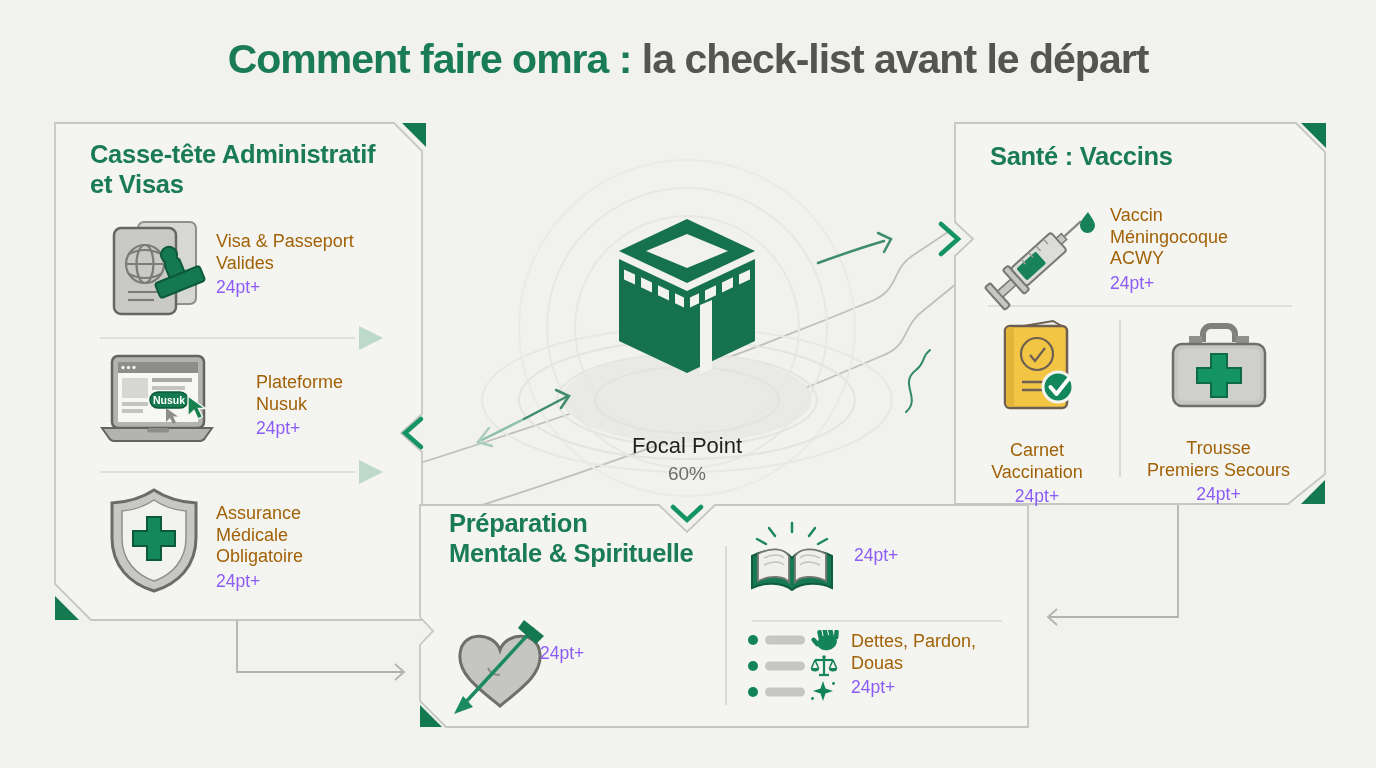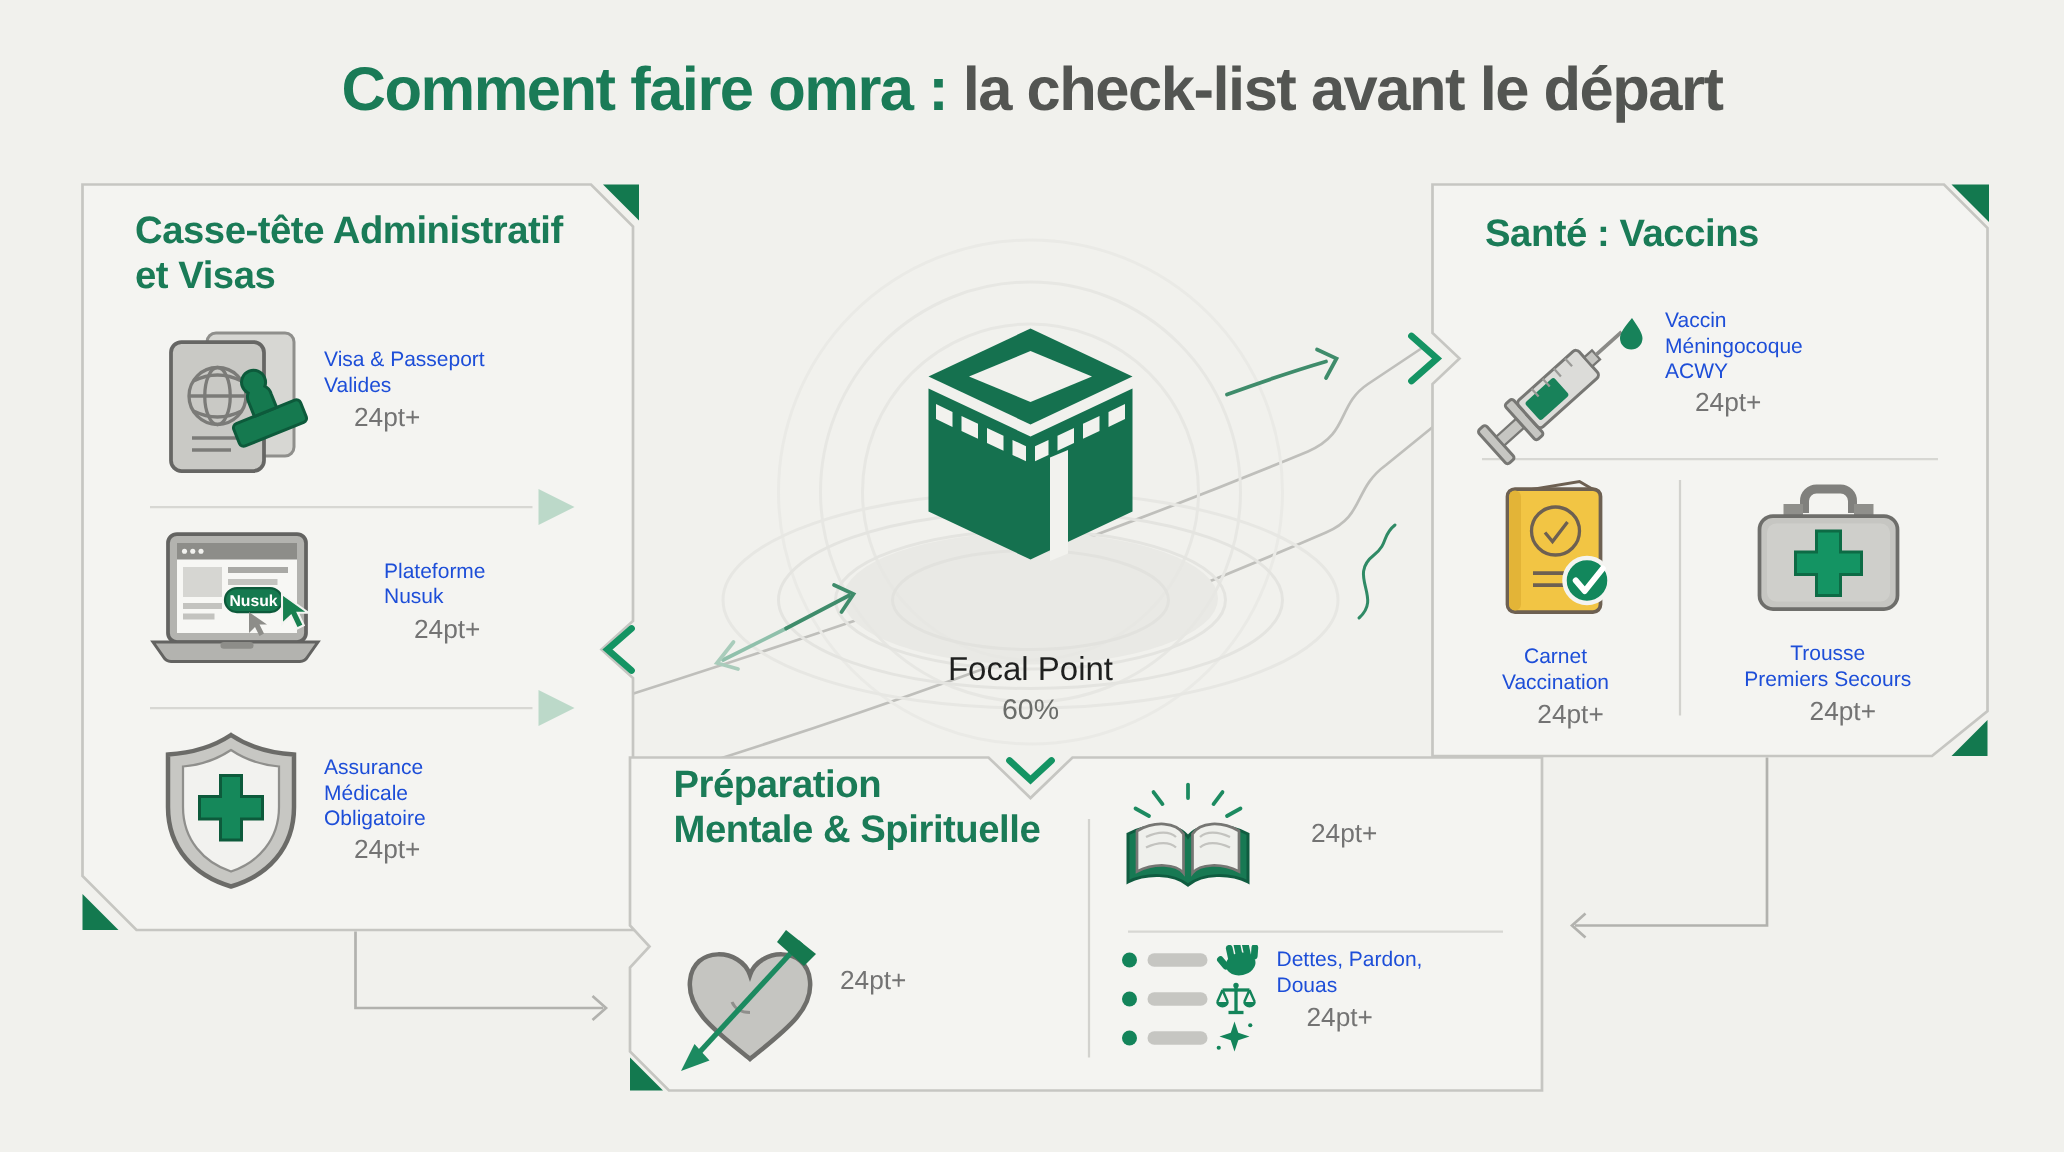--- a/index.html
+++ b/index.html
@@ -5,26 +5,26 @@
   html,body{margin:0;padding:0;}
   body{background:#e4e4e0;}
   .stage{position:relative;width:1376px;height:768px;background:#f1f1ed;overflow:hidden;
          font-family:"Liberation Sans",sans-serif;}
   .abs{position:absolute;}
   .title{top:36px;left:0;width:100%;text-align:center;font-size:41px;font-weight:700;letter-spacing:-1px;}
   .title .tg{color:#1a7b57;}
   .title .td{color:#53555'2';}
   .title .td{color:#535552;}
   .heading{font-size:25.5px;font-weight:700;color:#1a7b57;line-height:1.17;letter-spacing:-0.3px;white-space:pre-line;}
-  .label{font-size:14px;color:#1d4ed8;line-height:1.2;white-space:pre-line;}
-  .size{font-size:17.5px;color:#737373;margin-top:3px;margin-left:20px;}
+  .label{font-size:18px;color:#a16207;line-height:1.2;white-space:pre-line;}
+  .size{font-size:17.5px;color:#8b5cf6;margin-top:3px;}
   .centered{text-align:center;}
   .focal-label{font-size:22px;color:#1f201f;}
   .focal-value{font-size:19px;color:#6b6d6a;margin-top:4px;}
-  .colblock .label{margin-top:6px;}
+  .colblock .label{margin-top:18px;}
   svg{display:block;}
 </style>
 </head>
 <body>
 
 <div class="stage">
 
   <svg class="abs" style="left:0;top:0" width="1376" height="768" viewBox="0 0 1376 768">
 
     <g stroke="#bfbfbb" stroke-width="1.8" fill="none">

